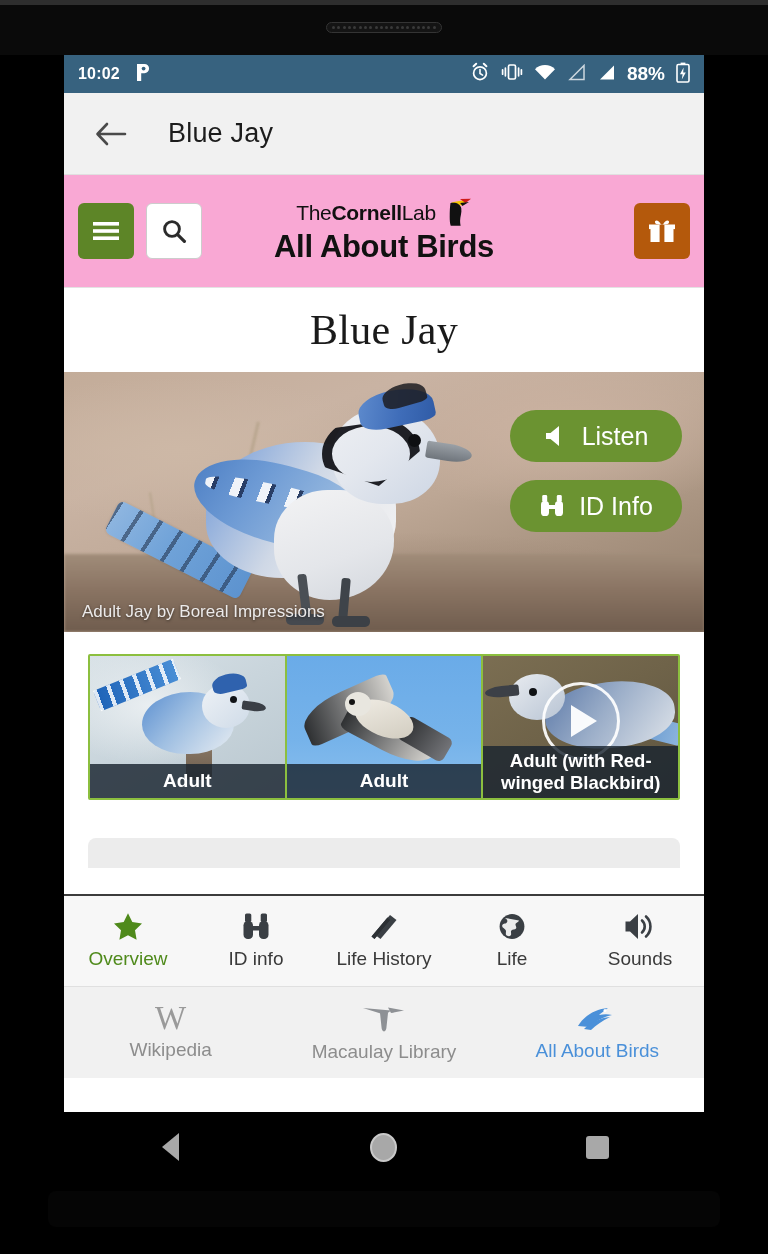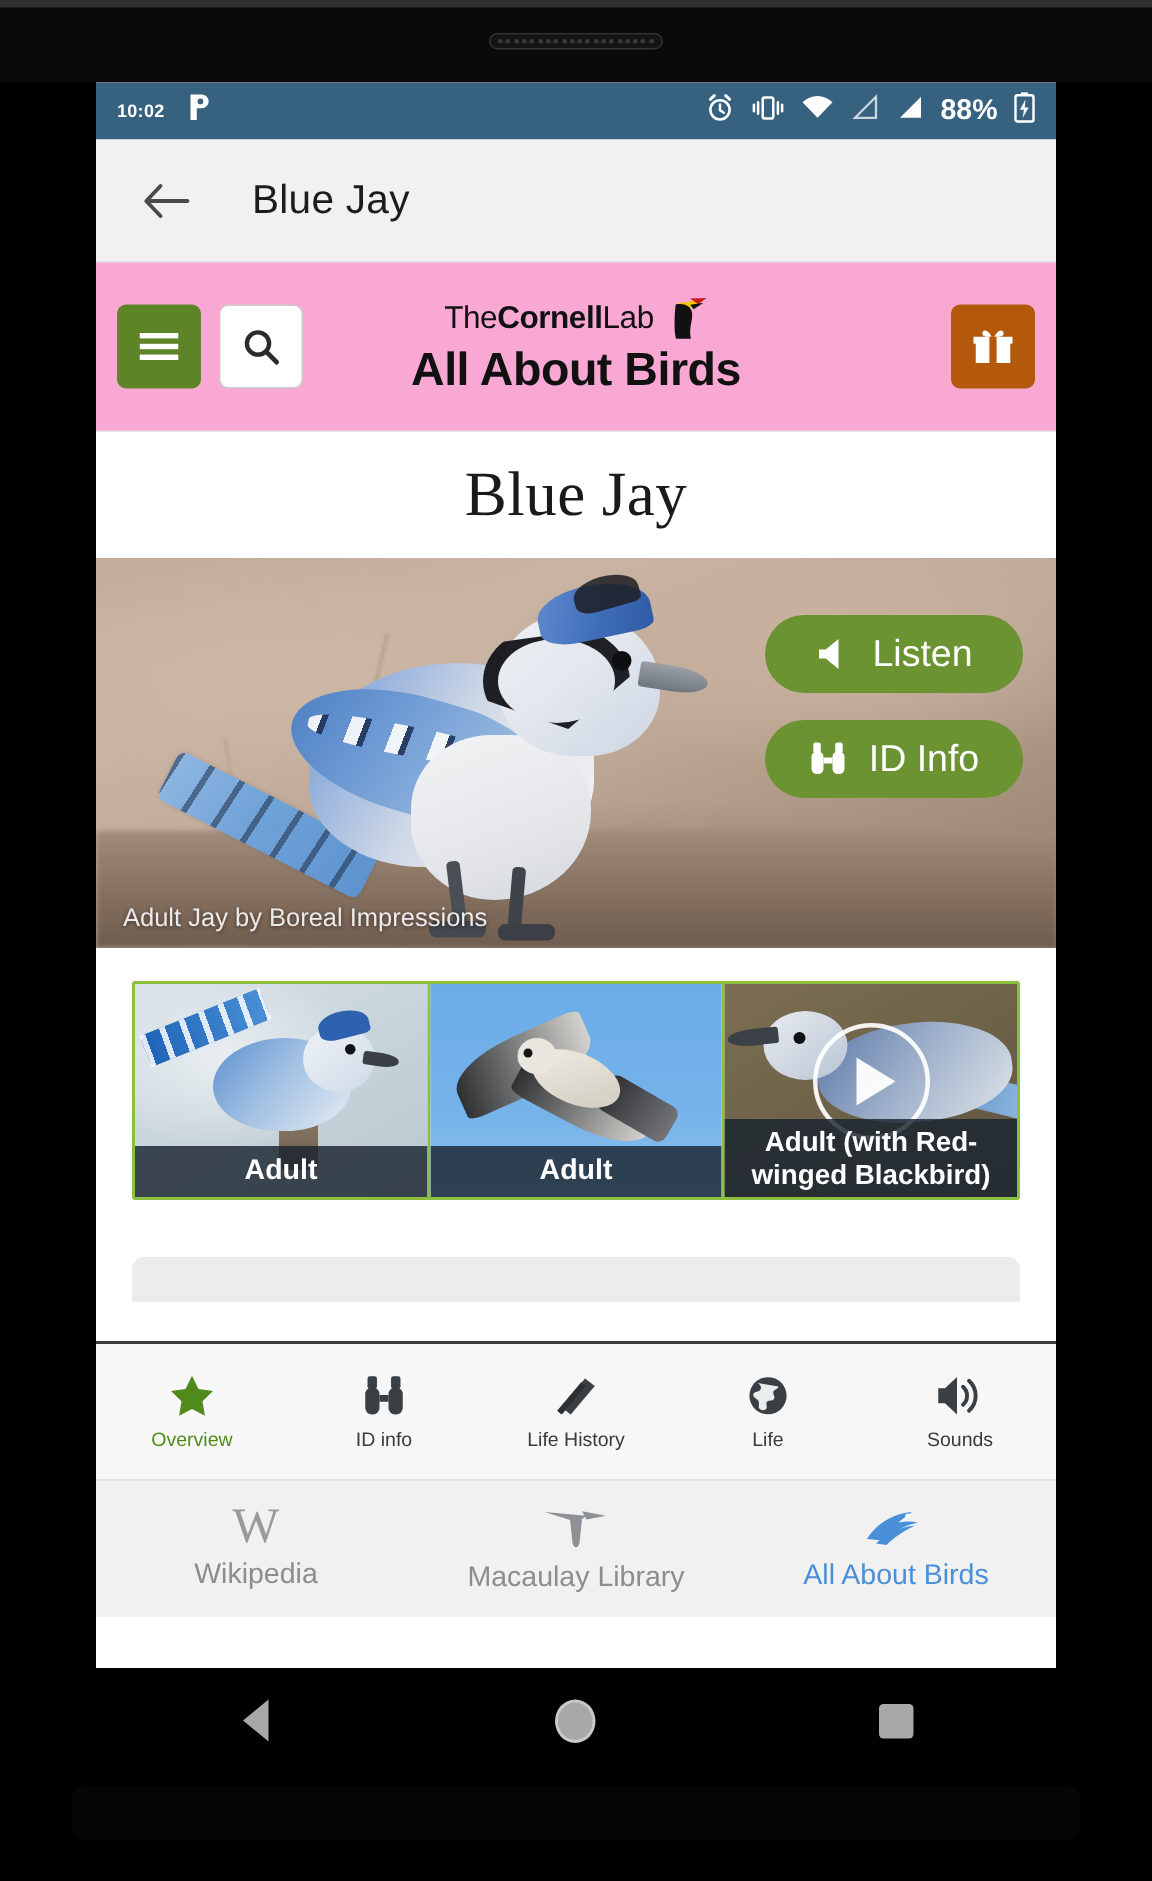--- a/index.html
+++ b/index.html
@@ -18,21 +18,21 @@
     padding:0 4px; }
   .speaker i{ width:3px; height:3px; border-radius:50%; background:#3a3a3a; display:block; }
 
   .screen{ position:absolute; left:64px; top:55px; width:640px; height:1057px;
     background:#fff; overflow:hidden; }
 
   
   .statusbar{ height:38px; background:#37627f; display:flex; align-items:center;
     padding:0 14px; color:#fff; }
   .sb-left{ display:flex; align-items:center; gap:14px; }
-  .sb-clock{ font-size:12px; font-weight:600; letter-spacing:.2px; }
+  .sb-clock{ font-size:16px; font-weight:600; letter-spacing:.2px; }
   .sb-right{ margin-left:auto; display:flex; align-items:center; gap:11px; }
   .sb-pct{ font-size:19px; font-weight:700; }
   .ic{ display:block; }
 
   
   .appbar{ height:82px; background:#f1f1f1; display:flex; align-items:center;
     padding:0 0 0 26px; border-bottom:1px solid #e0e0e0; }
   .appbar .back{ width:42px; height:42px; display:flex; align-items:center; justify-content:center; }
   .appbar .title{ font-size:27px; color:#1c1c1c; margin-left:36px; font-weight:400;
     letter-spacing:.2px; }
@@ -188,21 +188,21 @@
     border-top:16px solid transparent; border-bottom:16px solid transparent; margin-left:7px; }
 
   
   .cardstub-area{ background:#fff; padding:38px 24px 0; height:94px; }
   .cardstub{ height:30px; background:#ececec; border-radius:8px 8px 0 0; }
 
   
   .tabbar{ height:92px; background:#f7f7f7; border-top:2px solid #3c3c3c;
     display:flex; align-items:center; }
   .tab{ flex:1; display:flex; flex-direction:column; align-items:center; gap:7px; }
-  .tab .lbl{ font-size:13px; color:#3a3a3a; }
+  .tab .lbl{ font-size:19px; color:#3a3a3a; }
   .tab.active .lbl{ color:#4f8a1b; }
 
   .sourcebar{ height:92px; background:#f1f1f1; border-top:1px solid #e0e0e0;
     display:flex; align-items:center; }
   .src{ flex:1; display:flex; flex-direction:column; align-items:center; gap:5px; }
   .src .lbl{ font-size:19px; color:#8d8d8d; }
   .src.active .lbl{ color:#4a90d9; }
   .src .wmark{ font-family:"Liberation Serif", serif; font-size:33px; color:#9a9a9a;
     line-height:.9; }
 

